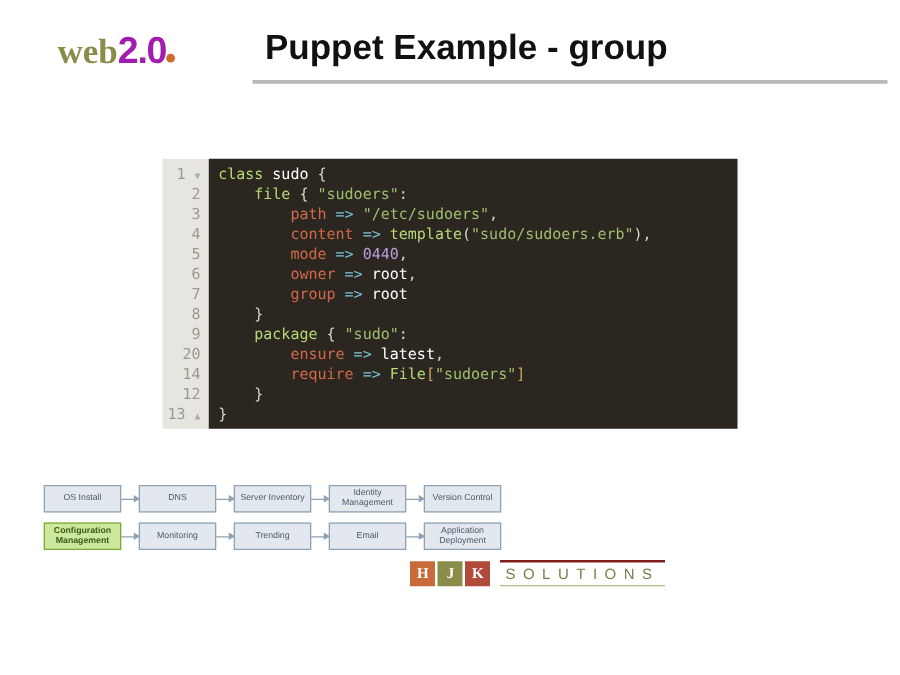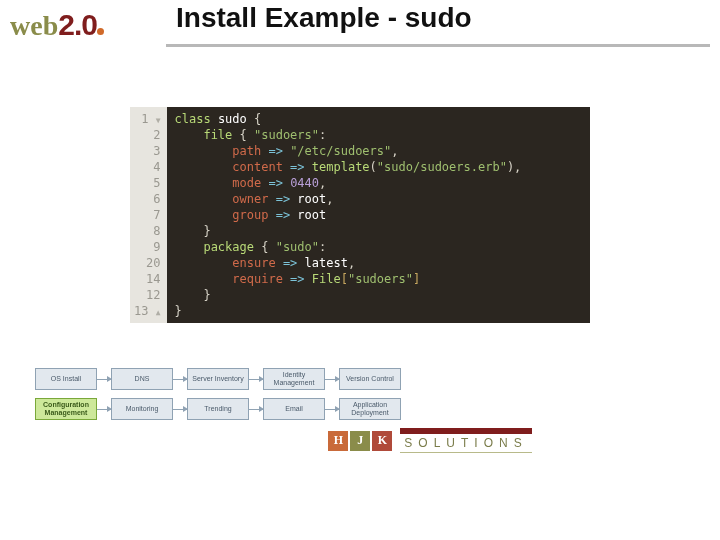--- a/index.html
+++ b/index.html
@@ -1,26 +1,27 @@
 <!DOCTYPE html>
 <html><head>
 <meta charset="utf-8">
 <style>
   * { margin: 0; padding: 0; box-sizing: border-box; }
   body { width: 720px; height: 540px; font-family: Arial, Helvetica, sans-serif; background: #fff; overflow: hidden; }
 
   .header {
     display: flex;
-    align-items: flex-end;
-    padding: 0 10px 0 10px;
+    align-items: flex-start;
+    padding: 20px 10px 0 10px;
+    margin-left: 36px;
   }
   .logo { width: 150px; padding-top: 4px; }
   .logo-top { display: flex; align-items: baseline; }
   .logo-web { font-size: 28px; font-weight: bold; color: #8a8c4a; font-family: Georgia, serif; }
-  .logo-20 { font-size: 30px; font-weight: bold; color: #7f1d1d; letter-spacing: -1px; }
+  .logo-20 { font-size: 30px; font-weight: bold; color: #a21caf; letter-spacing: -1px; }
   .logo-dot { display: inline-block; width: 7px; height: 7px; background: #d06a2a; border-radius: 50%; margin-bottom: 12px; }
   .logo-expo { font-size: 14px; letter-spacing: 7px; color: #444; font-weight: bold; margin-top: 2px; }
 
   .title-wrap { flex: 1; border-bottom: 3px solid #b8b8b8; margin-left: 6px; margin-top: 2px; padding-bottom: 10px; }
   .title { font-size: 28px; font-weight: bold; color: #111; padding-left: 10px; }
 
   
   .code-area { margin: 60px auto 0 auto; width: 460px; display: flex; font-family: Menlo, Consolas, monospace; font-size: 12px; line-height: 16px; }
   .gutter { background: #e7e5df; color: #9a9890; text-align: right; padding: 4px 6px 4px 4px; }
   .gutter div { height: 16px; }
@@ -53,35 +54,35 @@
     content: ""; position: absolute; right: -1px; top: -3px;
     border-left: 5px solid #8fa2b3; border-top: 3.5px solid transparent; border-bottom: 3.5px solid transparent;
   }
 
   
   .footer-logo { display: flex; align-items: center; justify-content: center; margin-top: 6px; margin-left: 140px; }
   .fl-sq { width: 20px; height: 20px; display: flex; align-items: center; justify-content: center; color: #fff; font-family: Georgia, serif; font-size: 12px; font-weight: bold; margin-right: 2px; }
   .fl-h { background: #c96a3a; }
   .fl-j { background: #8a8c4a; }
   .fl-k { background: #b04a3a; }
-  .fl-text { font-size: 12px; letter-spacing: 6px; color: #7a7c4a; margin-left: 6px; border-top: 6px solid #7f1d1d; border-bottom: 1px solid #b8ba8a; padding: 2px 4px; }
+  .fl-text { font-size: 12px; letter-spacing: 6px; color: #7a7c4a; margin-left: 6px; border-top: 2px solid #7f1d1d; border-bottom: 1px solid #b8ba8a; padding: 2px 4px; }
 </style>
 </head>
 <body>
 
 <div class="header">
   <div class="logo">
     <div class="logo-top">
       <span class="logo-web">web</span>
       <span class="logo-20">2.0</span>
       <span class="logo-dot"></span>
     </div>
   </div>
   <div class="title-wrap">
-    <div class="title">Install Example - sudo</div>
+    <div class="title">Puppet Example - group</div>
   </div>
 </div>
 
 <div class="code-area">
   <div class="gutter" id="gutter">
       <div>1 <span class="gut-arrow">▼</span></div>
       <div>2</div>
       <div>3</div>
       <div>4</div>
       <div>5</div>

